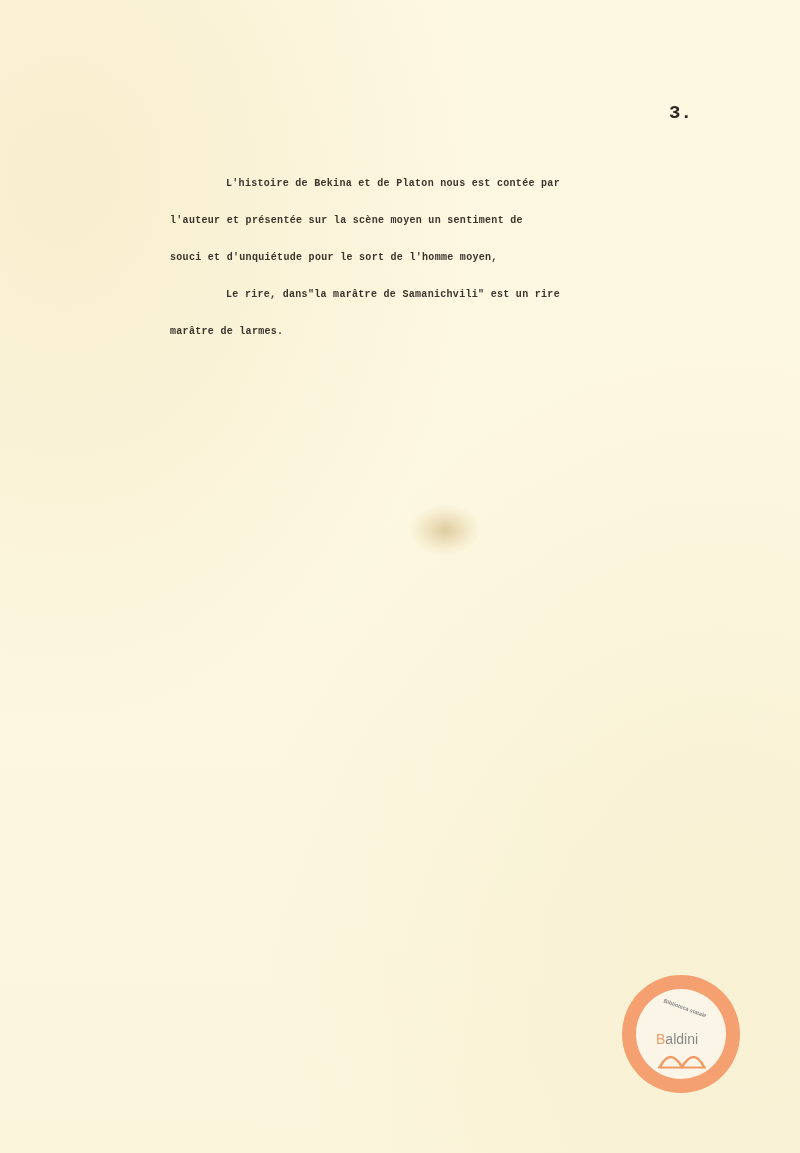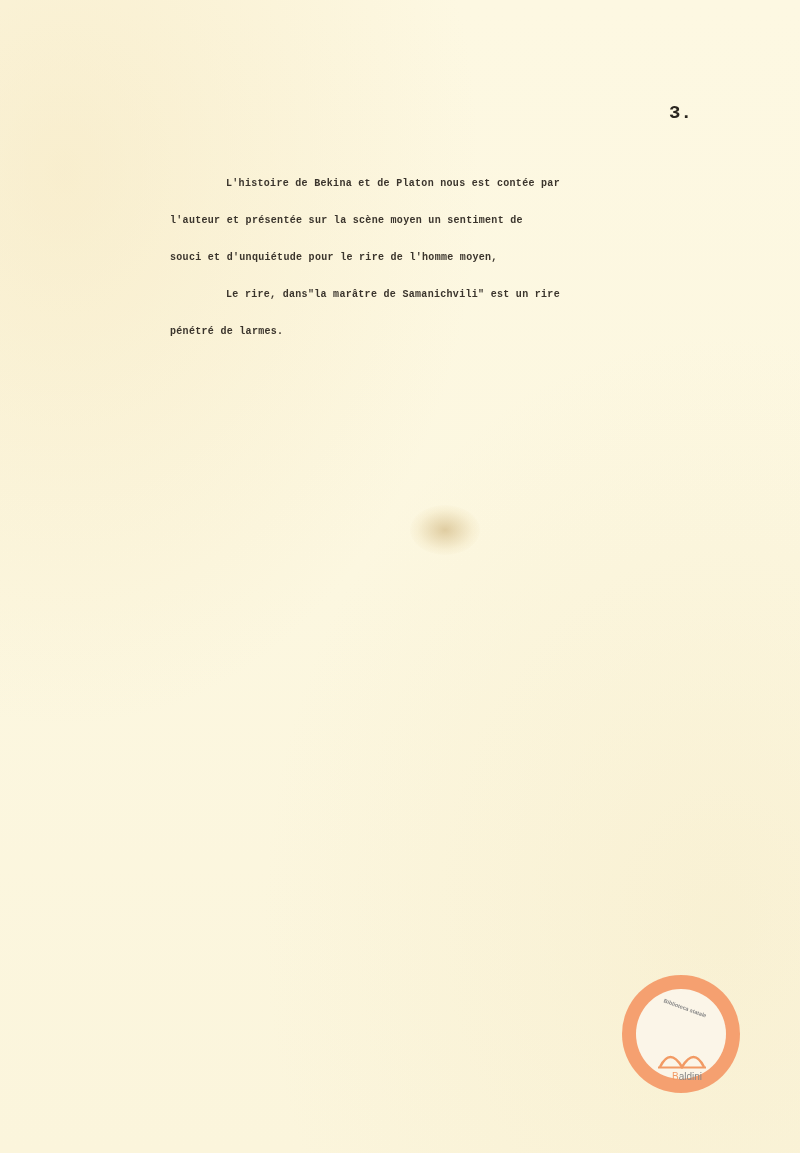--- a/index.html
+++ b/index.html
@@ -41,40 +41,40 @@
     .stamp-inner {
       position: absolute; left: 14px; top: 14px; width: 90px; height: 90px;
       border-radius: 50%; background: #fbf5e8;
     }
     .stamp-small {
       position: absolute; left: 24px; top: 16px; width: 50px;
       font-family: "Liberation Sans", sans-serif; font-size: 5.5px; font-weight: bold;
       color: #8a8a8a; text-align: center; transform: rotate(20deg); line-height: 7px;
     }
     .stamp-name {
-      position: absolute; left: 36px; top: 42px;
-      font-family: "Liberation Sans", sans-serif; font-size: 10px; color: #888; margin-top: 40px;
+      position: absolute; left: 20px; top: 42px;
+      font-family: "Liberation Sans", sans-serif; font-size: 14px; color: #888;
     }
     .stamp-name .b { color: #f29a64; }
     .stamp-arches {
       position: absolute; left: 22px; top: 58px; width: 48px; height: 22px;
     }
   </style>
 </head>
 <body>
 
 <div class="page">
   <div class="page-number">3.</div>
 
   <div class="body-text">
     <span class="line indent">L'histoire de Bekina et de Platon nous est contée par</span>
     <span class="line">l'auteur et présentée sur la scène moyen un sentiment de</span>
-    <span class="line">souci et d'unquiétude pour le rire de l'homme moyen,</span>
+    <span class="line">souci et d'unquiétude pour le sort de l'homme moyen,</span>
     <span class="line indent">Le rire, dans"la marâtre de Samanichvili" est un rire</span>
-    <span class="line">pénétré de larmes.</span>
+    <span class="line">marâtre de larmes.</span>
   </div>
 
   <div class="smudge"></div>
 
   <div class="stamp">
     <div class="stamp-inner">
       <div class="stamp-small">Biblioteca statale</div>
       <div class="stamp-name"><span class="b">B</span><span>aldini</span></div>
       <svg class="stamp-arches" viewBox="0 0 48 22">
         <path d="M2 20 Q12 0 24 20 Q36 0 46 20" fill="none" stroke="#f29a64" stroke-width="2.5"></path>

